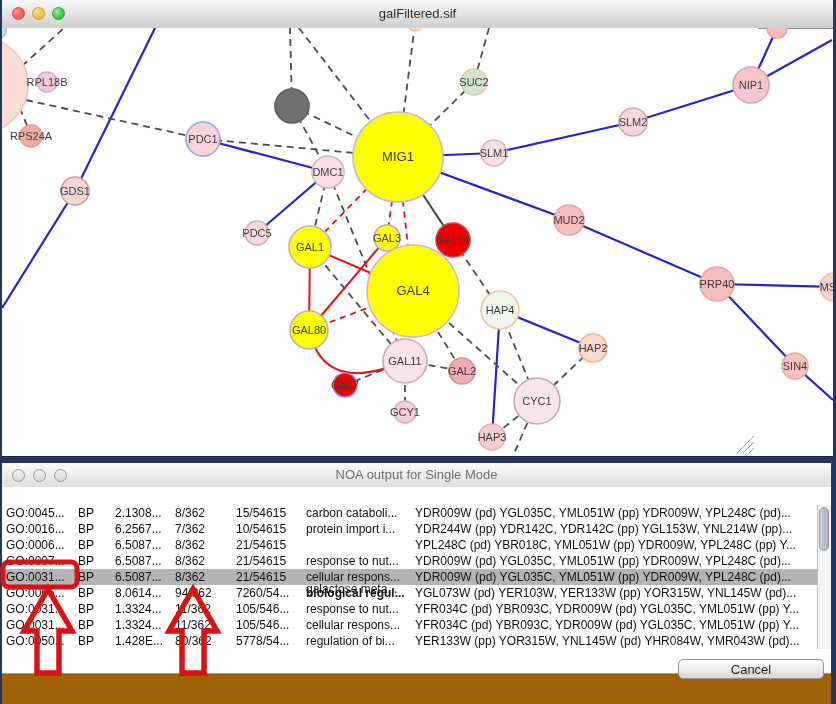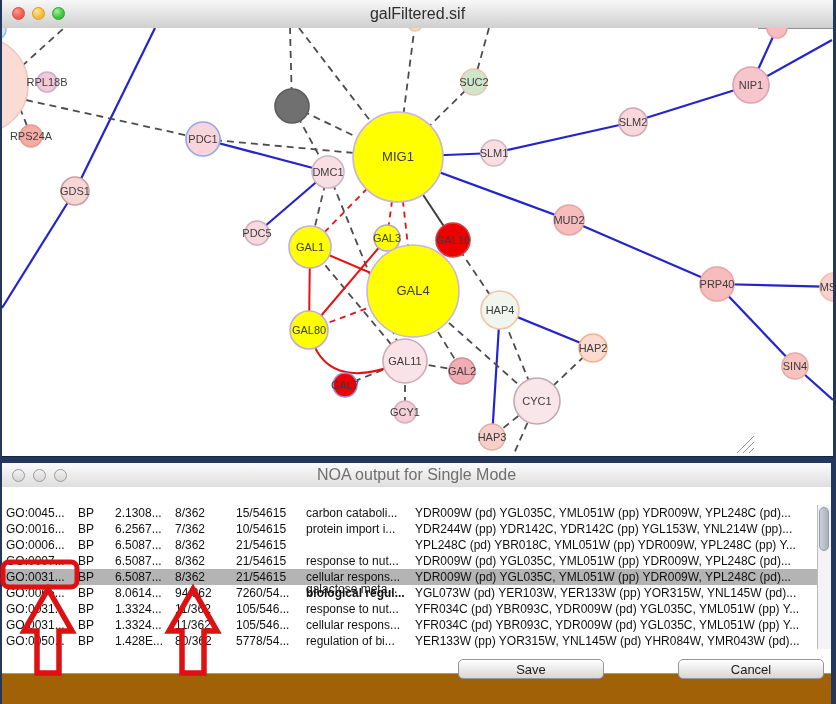--- a/index.html
+++ b/index.html
@@ -2,21 +2,21 @@
 <html><head>
 <meta charset="utf-8">
 <style>
   html,body{margin:0;padding:0;}
   .desktop{position:relative;width:836px;height:704px;background:#24365c;overflow:hidden;
            font-family:"Liberation Sans",sans-serif;}
   .window{position:absolute;background:#fff;}
   .titlebar{position:absolute;left:0;top:0;right:0;height:28px;
             background:linear-gradient(#f8f8f8,#cfcfcf);border-bottom:1px solid #8f8f8f;}
   .titlebar .title{position:absolute;left:0;right:0;top:0;height:28px;line-height:28px;
-            text-align:center;font-size:16px;color:#2e2e2e;}
+            text-align:center;font-size:13px;color:#2e2e2e;}
   .lights{position:absolute;left:10px;top:7px;display:flex;gap:7px;}
   .light{width:13px;height:13px;border-radius:50%;box-sizing:border-box;}
   .light.red{background:radial-gradient(circle at 35% 30%,#ff9a92,#f25a50 60%);border:1px solid #ce4a40;}
   .light.yellow{background:radial-gradient(circle at 35% 30%,#ffe49a,#f6bb35 60%);border:1px solid #d19c26;}
   .light.green{background:radial-gradient(circle at 35% 30%,#a4eda0,#3fc43d 60%);border:1px solid #2f9e2e;}
   .light.gray{background:linear-gradient(#f2f2f2,#d6d6d6);border:1px solid #9a9a9a;}
 
   .net-window{left:2px;top:0;width:831px;height:456px;border-bottom:1px solid #122441;}
   .net-canvas{position:absolute;left:0;top:28px;width:756px;height:428px;background:#ffffff;}
   #net-svg{position:absolute;left:0;top:0;}
@@ -275,21 +275,20 @@
             <div class="tcell" style="width: 61px;">80/362</div>
             <div class="tcell" style="width: 70px;">5778/54...</div>
             <div class="tcell" style="width: 109px;">regulation of bi...</div>
             <div class="tcell" style="width: 406px;">YER133W (pp) YOR315W, YNL145W (pd) YHR084W, YMR043W (pd)...</div>
           </div>
         </div>
       <div class="vscroll">
         <div class="vthumb"></div>
       </div>
     </div>
-    <button class="btn save">Save</button>
     <button class="btn cancel">Cancel</button>
   </div>
 
   <svg id="annot-svg" viewBox="0 0 836 704">
       <rect x="3" y="562" width="74" height="25" rx="6" fill="none" stroke="#dd1111" stroke-width="5"></rect>
       <polygon points="48,589 72,631 59,631 59,673 37,673 37,631 24,631" fill="none" stroke="#dd1111" stroke-width="5.5" stroke-linejoin="miter"></polygon>
       <polygon points="193,589 217,631 204,631 204,673 182,673 182,631 169,631" fill="none" stroke="#dd1111" stroke-width="5.5" stroke-linejoin="miter"></polygon>
     </svg>
 </div>
 

